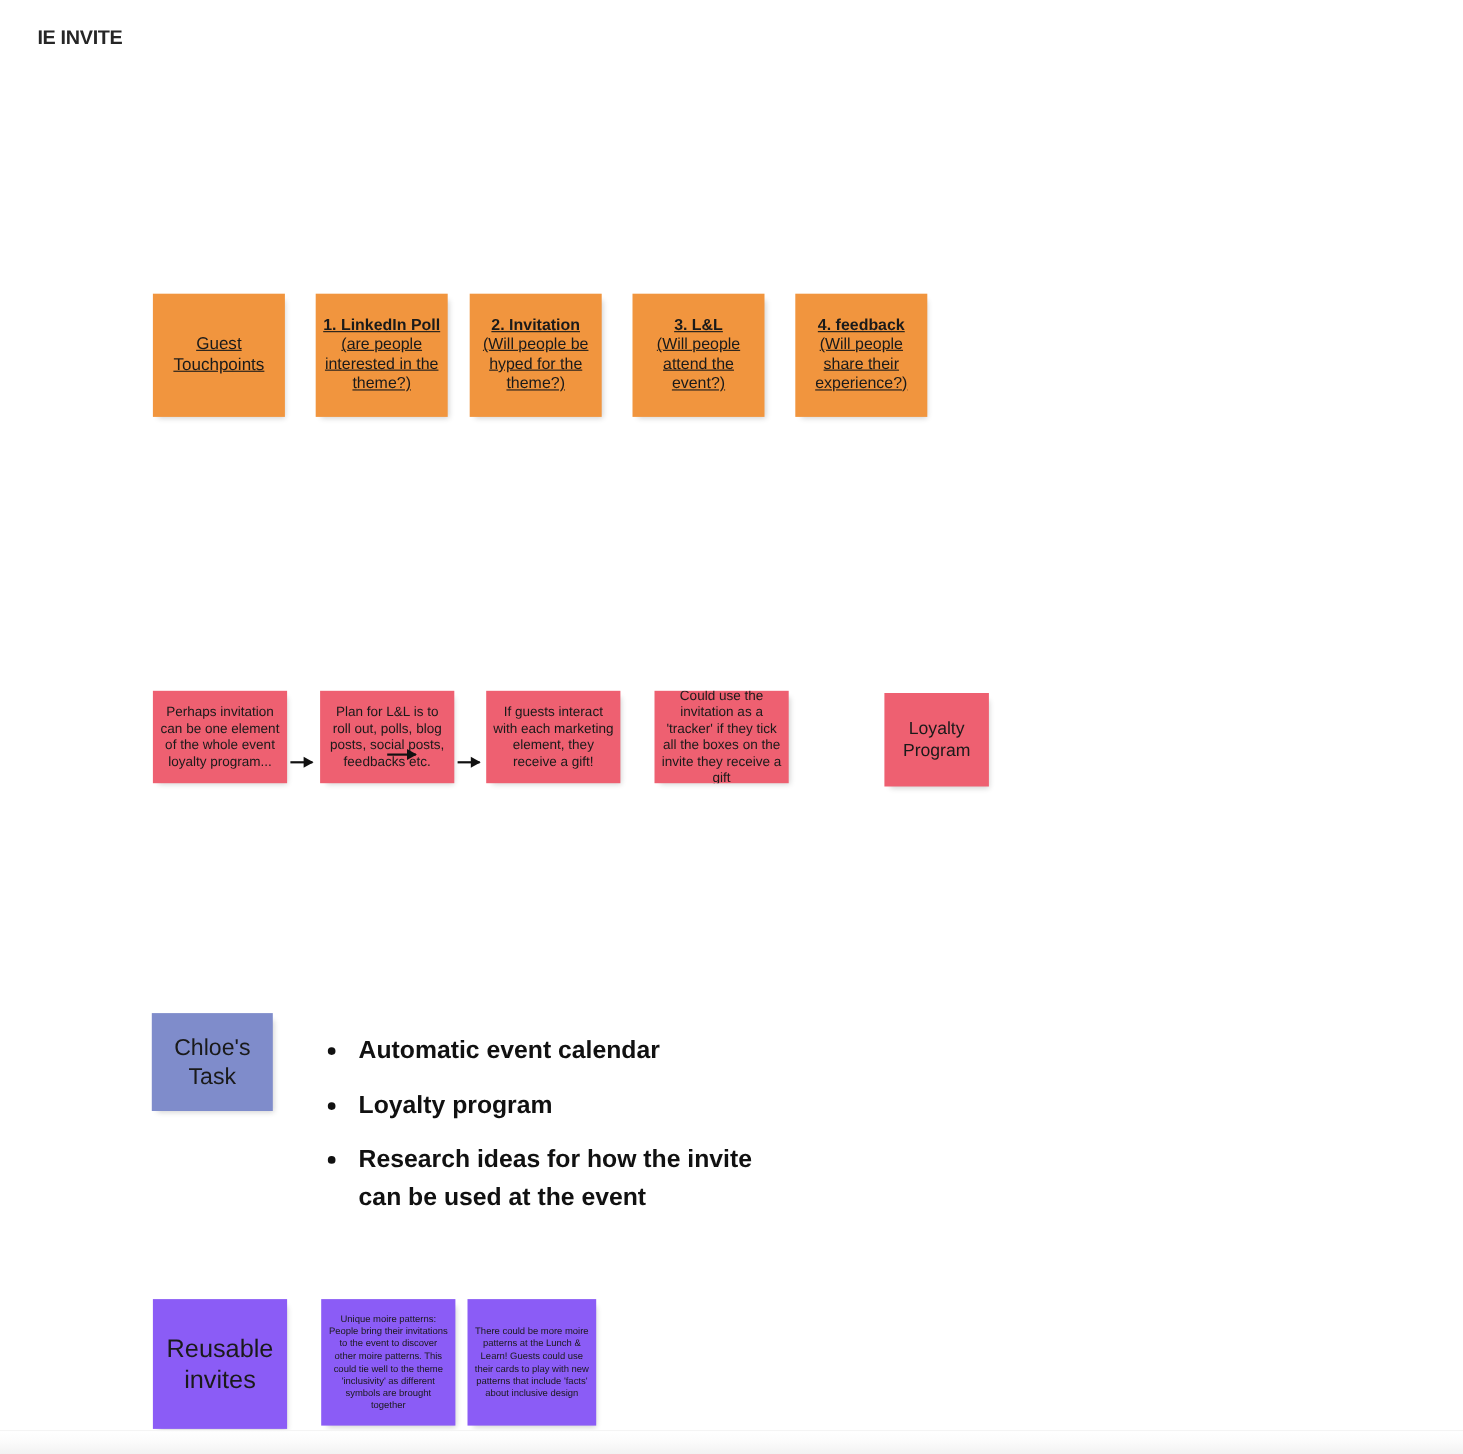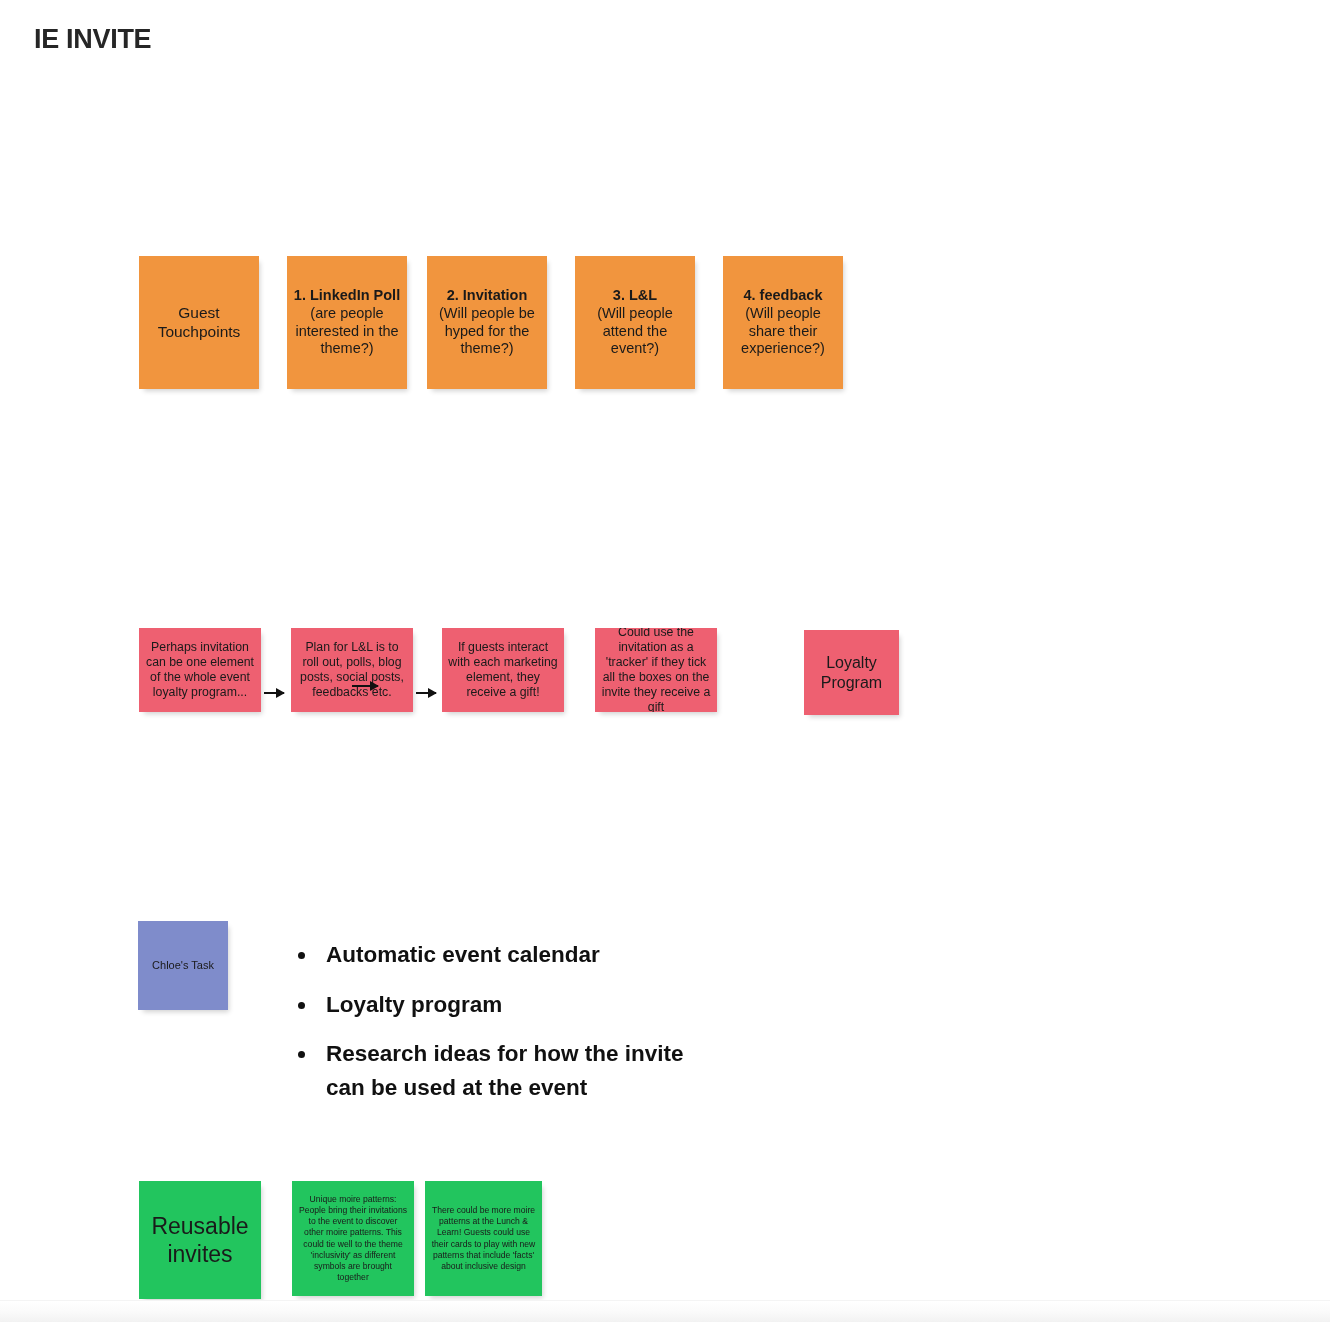--- a/index.html
+++ b/index.html
@@ -18,21 +18,21 @@
     width: 1330px;
     height: 1322px;
     background: #ffffff;
   }
 
   
   .page-title {
     position: absolute;
     left: 34px;
     top: 24px;
-    font-size: 27px;
+    font-size: 18px;
     font-weight: bold;
     letter-spacing: -0.3px;
     color: #262626;
     white-space: nowrap;
   }
 
   
   .note {
     position: absolute;
     display: flex;
@@ -42,39 +42,39 @@
     color: #1a1a1a;
     box-shadow: 3px 4px 5px -2px rgba(0,0,0,0.18);
     padding: 4px 6px;
     line-height: 1.22;
     overflow: hidden;
   }
   .note .note-text { display: block; width: 100%; }
 
   .note-orange { background: #F1953E; }
   .note-pink   { background: #EE6071; }
-  .note-teal   { background: #22c55e; }
+  .note-teal   { background: #8b5cf6; }
   .note-purple { background: #7F8CCB; }
 
   
-  .orange-row .note { width: 120px; height: 133px; top: 256px; }
+  .orange-row .note { width: 120px; height: 112px; top: 267px; text-decoration: underline; }
   .orange-head { font-size: 15.5px; }
   .orange-body { font-size: 14.5px; }
   .orange-body b { font-weight: bold; display: block; }
 
   
   .pink-row .note { width: 122px; height: 84px; top: 628px; font-size: 12.3px; }
 
   .note-loyalty {
     left: 804px; top: 630px; width: 95px; height: 85px; font-size: 16px;
   }
 
   
   .note-chloe {
-    left: 138px; top: 921px; width: 90px; height: 89px; font-size: 11px;
+    left: 138px; top: 921px; width: 110px; height: 89px; font-size: 21px;
   }
 
   
   .teal-row .note { top: 1181px; }
   .teal-big   { left: 139px; width: 122px; height: 118px; font-size: 23px; }
   .teal-small { height: 115px; font-size: 8.6px; line-height: 1.3; }
 
   
   .arrow {
     position: absolute;

